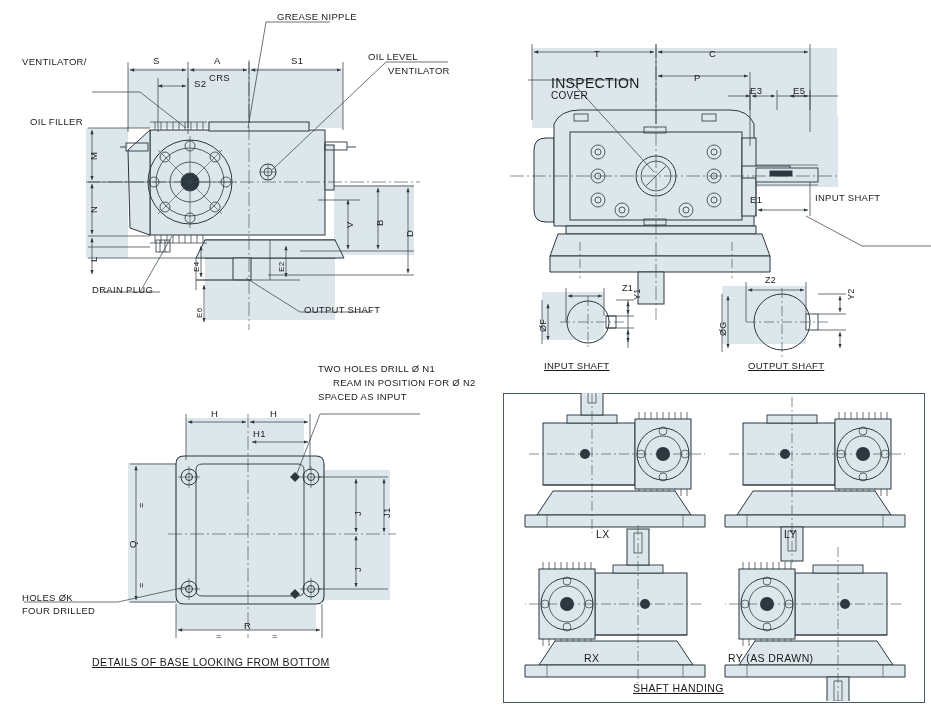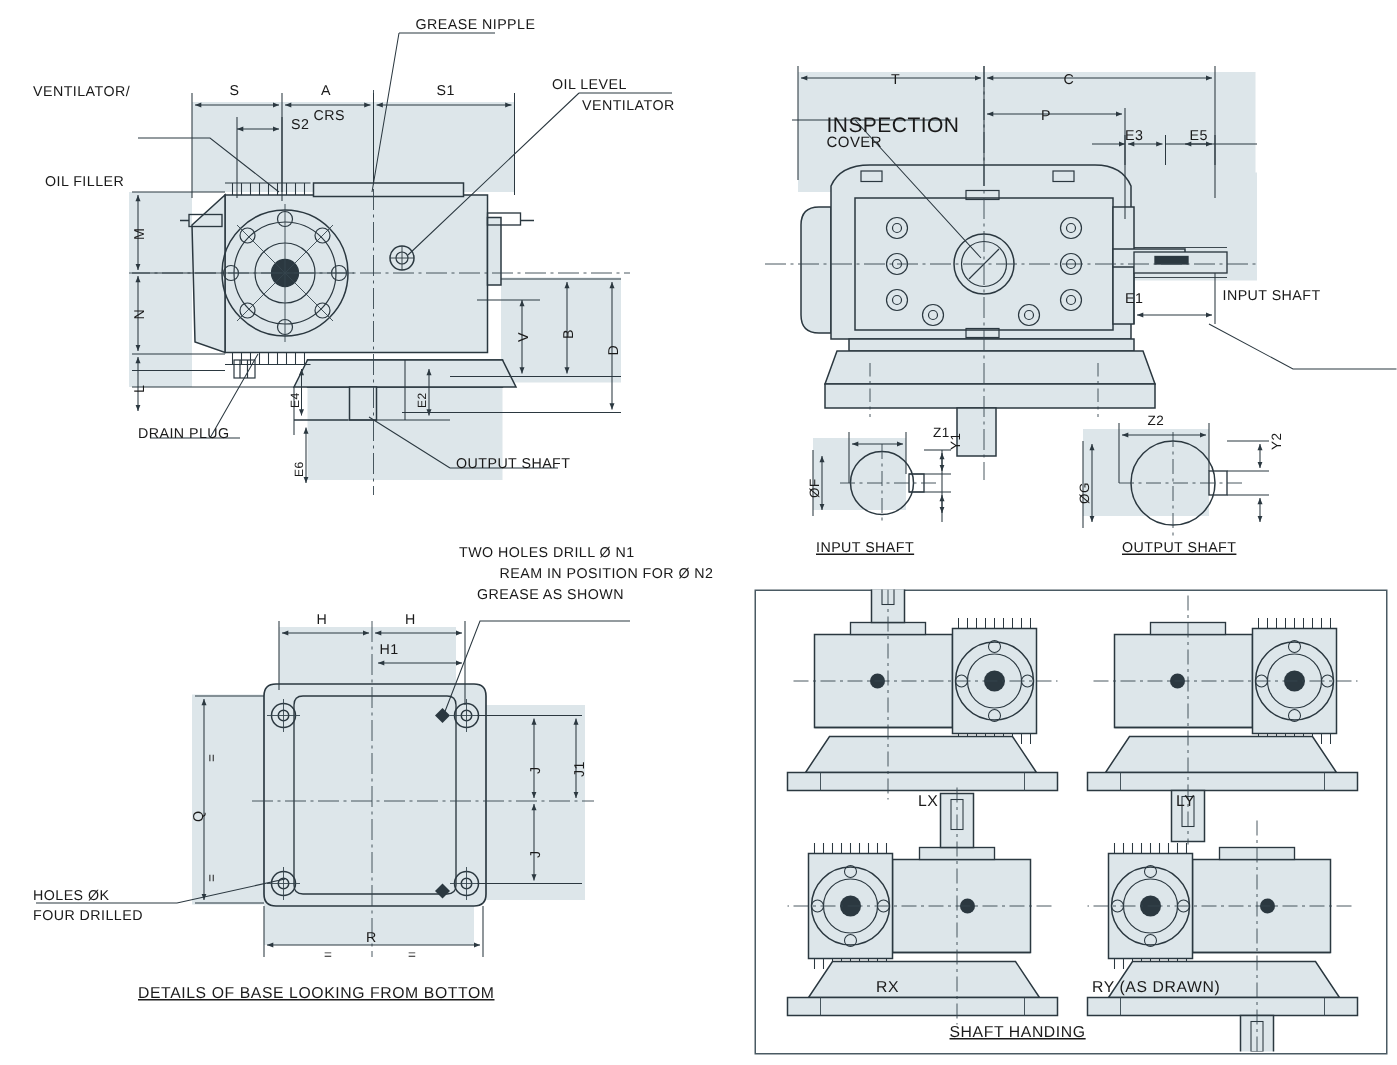--- a/index.html
+++ b/index.html
@@ -411,23 +411,23 @@
 <div class="lbl" style="left:244px;top:620px;">R</div>
 
 <div class="lbl rot90" style="left:136px;top:508px;font-size:9px;">=</div>
 <div class="lbl rot90" style="left:136px;top:588px;font-size:9px;">=</div>
 <div class="lbl" style="left:216px;top:631px;font-size:9px;">=</div>
 <div class="lbl" style="left:272px;top:631px;font-size:9px;">=</div>
 
 <div class="lbl" style="left:22px;top:605px;">FOUR DRILLED</div>
 <div class="lbl" style="left:22px;top:592px;">HOLES ØK</div>
 
-<div class="lbl" style="left:306px;top:363px;">TWO HOLES DRILL Ø N1</div>
+<div class="lbl" style="left:318px;top:363px;">TWO HOLES DRILL Ø N1</div>
 <div class="lbl" style="left:333px;top:377px;">REAM IN POSITION FOR Ø N2</div>
-<div class="lbl" style="left:318px;top:391px;">GREASE AS SHOWN</div>
+<div class="lbl" style="left:318px;top:391px;">SPACED AS INPUT</div>
 
 <div class="lbl u ttl" style="left:92px;top:656px;">DETAILS OF BASE LOOKING FROM BOTTOM</div>
 
 <div class="box" style="left:503px;top:393px;width:420px;height:308px;"></div>
 
 <svg width="420" height="308" style="left:503px;top:393px;">
   <defs>
     <g id="gbox">
 
       <rect x="18" y="18" width="92" height="62" fill="#dde6ea" stroke="#2b3840" stroke-width="1"></rect>
@@ -491,17 +491,17 @@
     <g fill="#dde6ea" stroke="#2b3840" stroke-width="1">
       <rect x="56" y="122" width="22" height="34"></rect>
       <rect x="63" y="126" width="8" height="20" fill="none" stroke-width="0.7"></rect>
     </g>
     <g stroke="#35454e" stroke-width="0.6" stroke-dasharray="10,3,2,3" fill="none">
       <path d="M67,-8 L67,158"></path>
     </g>
   </g>
 </svg>
 
-<div class="lbl ttl" style="left:612px;top:528px;">LX</div>
+<div class="lbl ttl" style="left:596px;top:528px;">LX</div>
 <div class="lbl ttl" style="left:784px;top:528px;">LY</div>
 <div class="lbl ttl" style="left:584px;top:652px;">RX</div>
 <div class="lbl ttl" style="left:728px;top:652px;">RY (AS DRAWN)</div>
 <div class="lbl u ttl" style="left:633px;top:682px;">SHAFT HANDING</div>
 
 </body></html>

